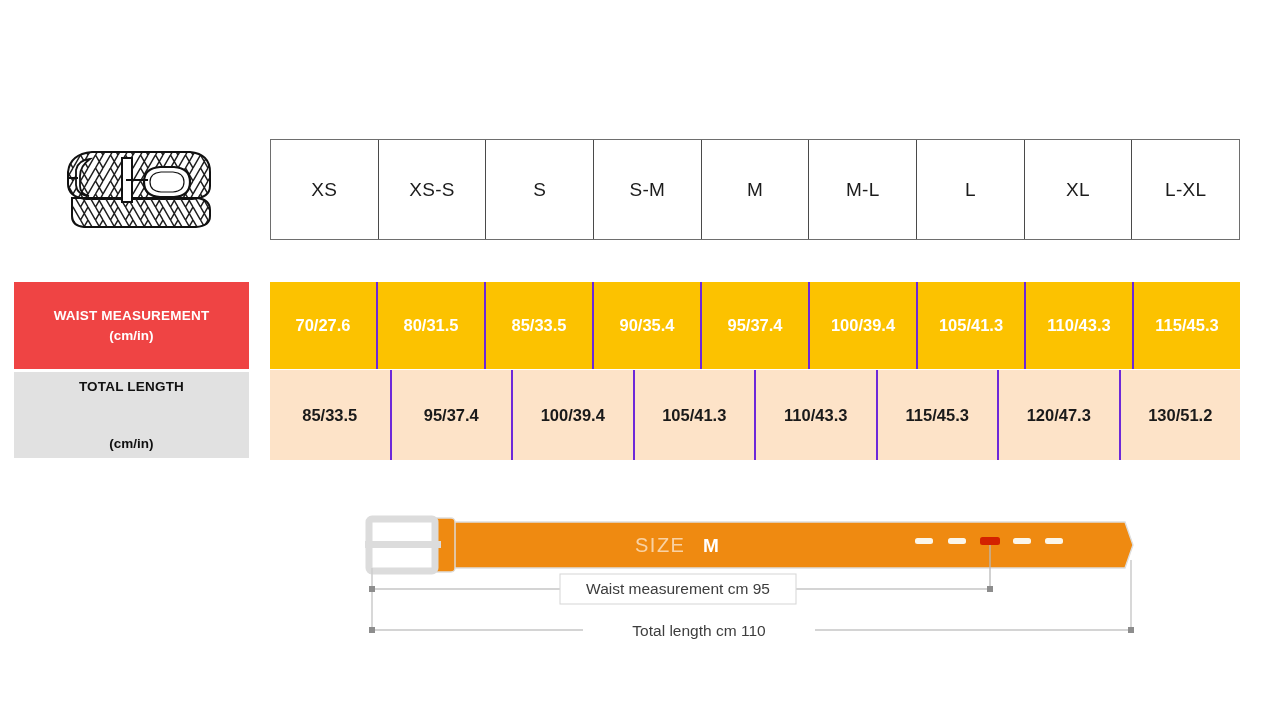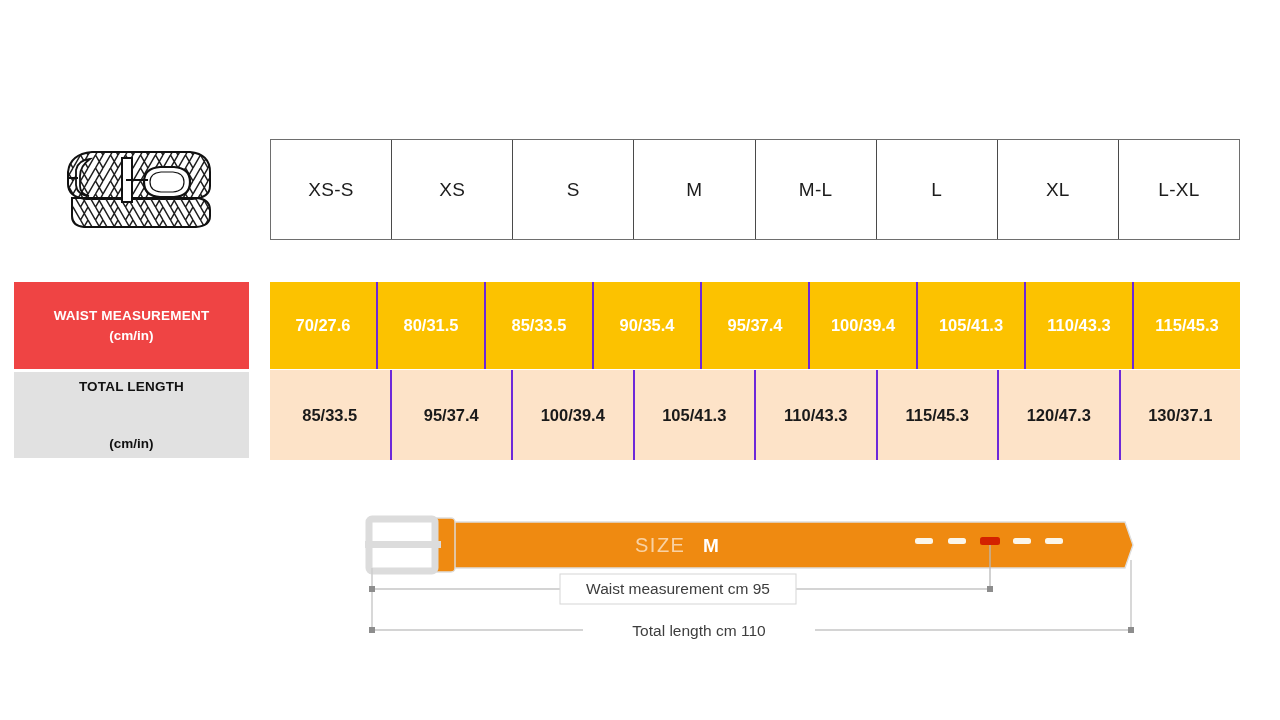--- a/index.html
+++ b/index.html
@@ -144,23 +144,24 @@
     <path d="M86 40 Q86 26 102 25 L116 25 Q132 26 132 40 Q132 54 116 55 L102 55 Q86 54 86 40 Z" fill="#ffffff" stroke="#111" stroke-width="2.2"></path>
     <path d="M92 40 Q92 31 103 30 L115 30 Q126 31 126 40 Q126 49 115 50 L103 50 Q92 49 92 40 Z" fill="#ffffff" stroke="#111" stroke-width="1.2"></path>
 
     <line x1="68" y1="38" x2="90" y2="38" stroke="#111" stroke-width="2"></line>
 
     <line x1="10" y1="36" x2="20" y2="36" stroke="#111" stroke-width="2"></line>
   </svg>
 </div>
 
 <div id="size-header-table">
+  <div class="hcell">XS</div>
   <div class="hcell">XS-S</div>
-  <div class="hcell">XS</div>
   <div class="hcell">S</div>
+  <div class="hcell">S-M</div>
   <div class="hcell">M</div>
   <div class="hcell">M-L</div>
   <div class="hcell">L</div>
   <div class="hcell">XL</div>
   <div class="hcell">L-XL</div>
 </div>
 
 <div class="row-label" id="label-waist">
   <span class="l1">WAIST MEASUREMENT</span>
   <span class="l2">(cm/in)</span>
@@ -182,21 +183,21 @@
   <span class="l2">(cm/in)</span>
 </div>
 <div class="meas-row" id="row-length">
   <div class="mcell">85/33.5</div>
   <div class="mcell">95/37.4</div>
   <div class="mcell">100/39.4</div>
   <div class="mcell">105/41.3</div>
   <div class="mcell">110/43.3</div>
   <div class="mcell">115/45.3</div>
   <div class="mcell">120/47.3</div>
-  <div class="mcell">130/37.1</div>
+  <div class="mcell">130/51.2</div>
 </div>
 
 <div id="belt-diagram">
   <svg viewBox="0 0 800 150" width="800" height="150">
 
     <path d="M88 22 L770 22 L778 45 L770 68 L88 68 Z" fill="#ef8a11" stroke="#dedede" stroke-width="1.4"></path>
 
     <rect x="78" y="18" width="22" height="54" rx="4" fill="#ef8a11" stroke="#dedede" stroke-width="1.4"></rect>
 
     <rect x="14" y="19" width="66" height="52" rx="3" fill="#ffffff" stroke="#dcdcdc" stroke-width="7"></rect>

